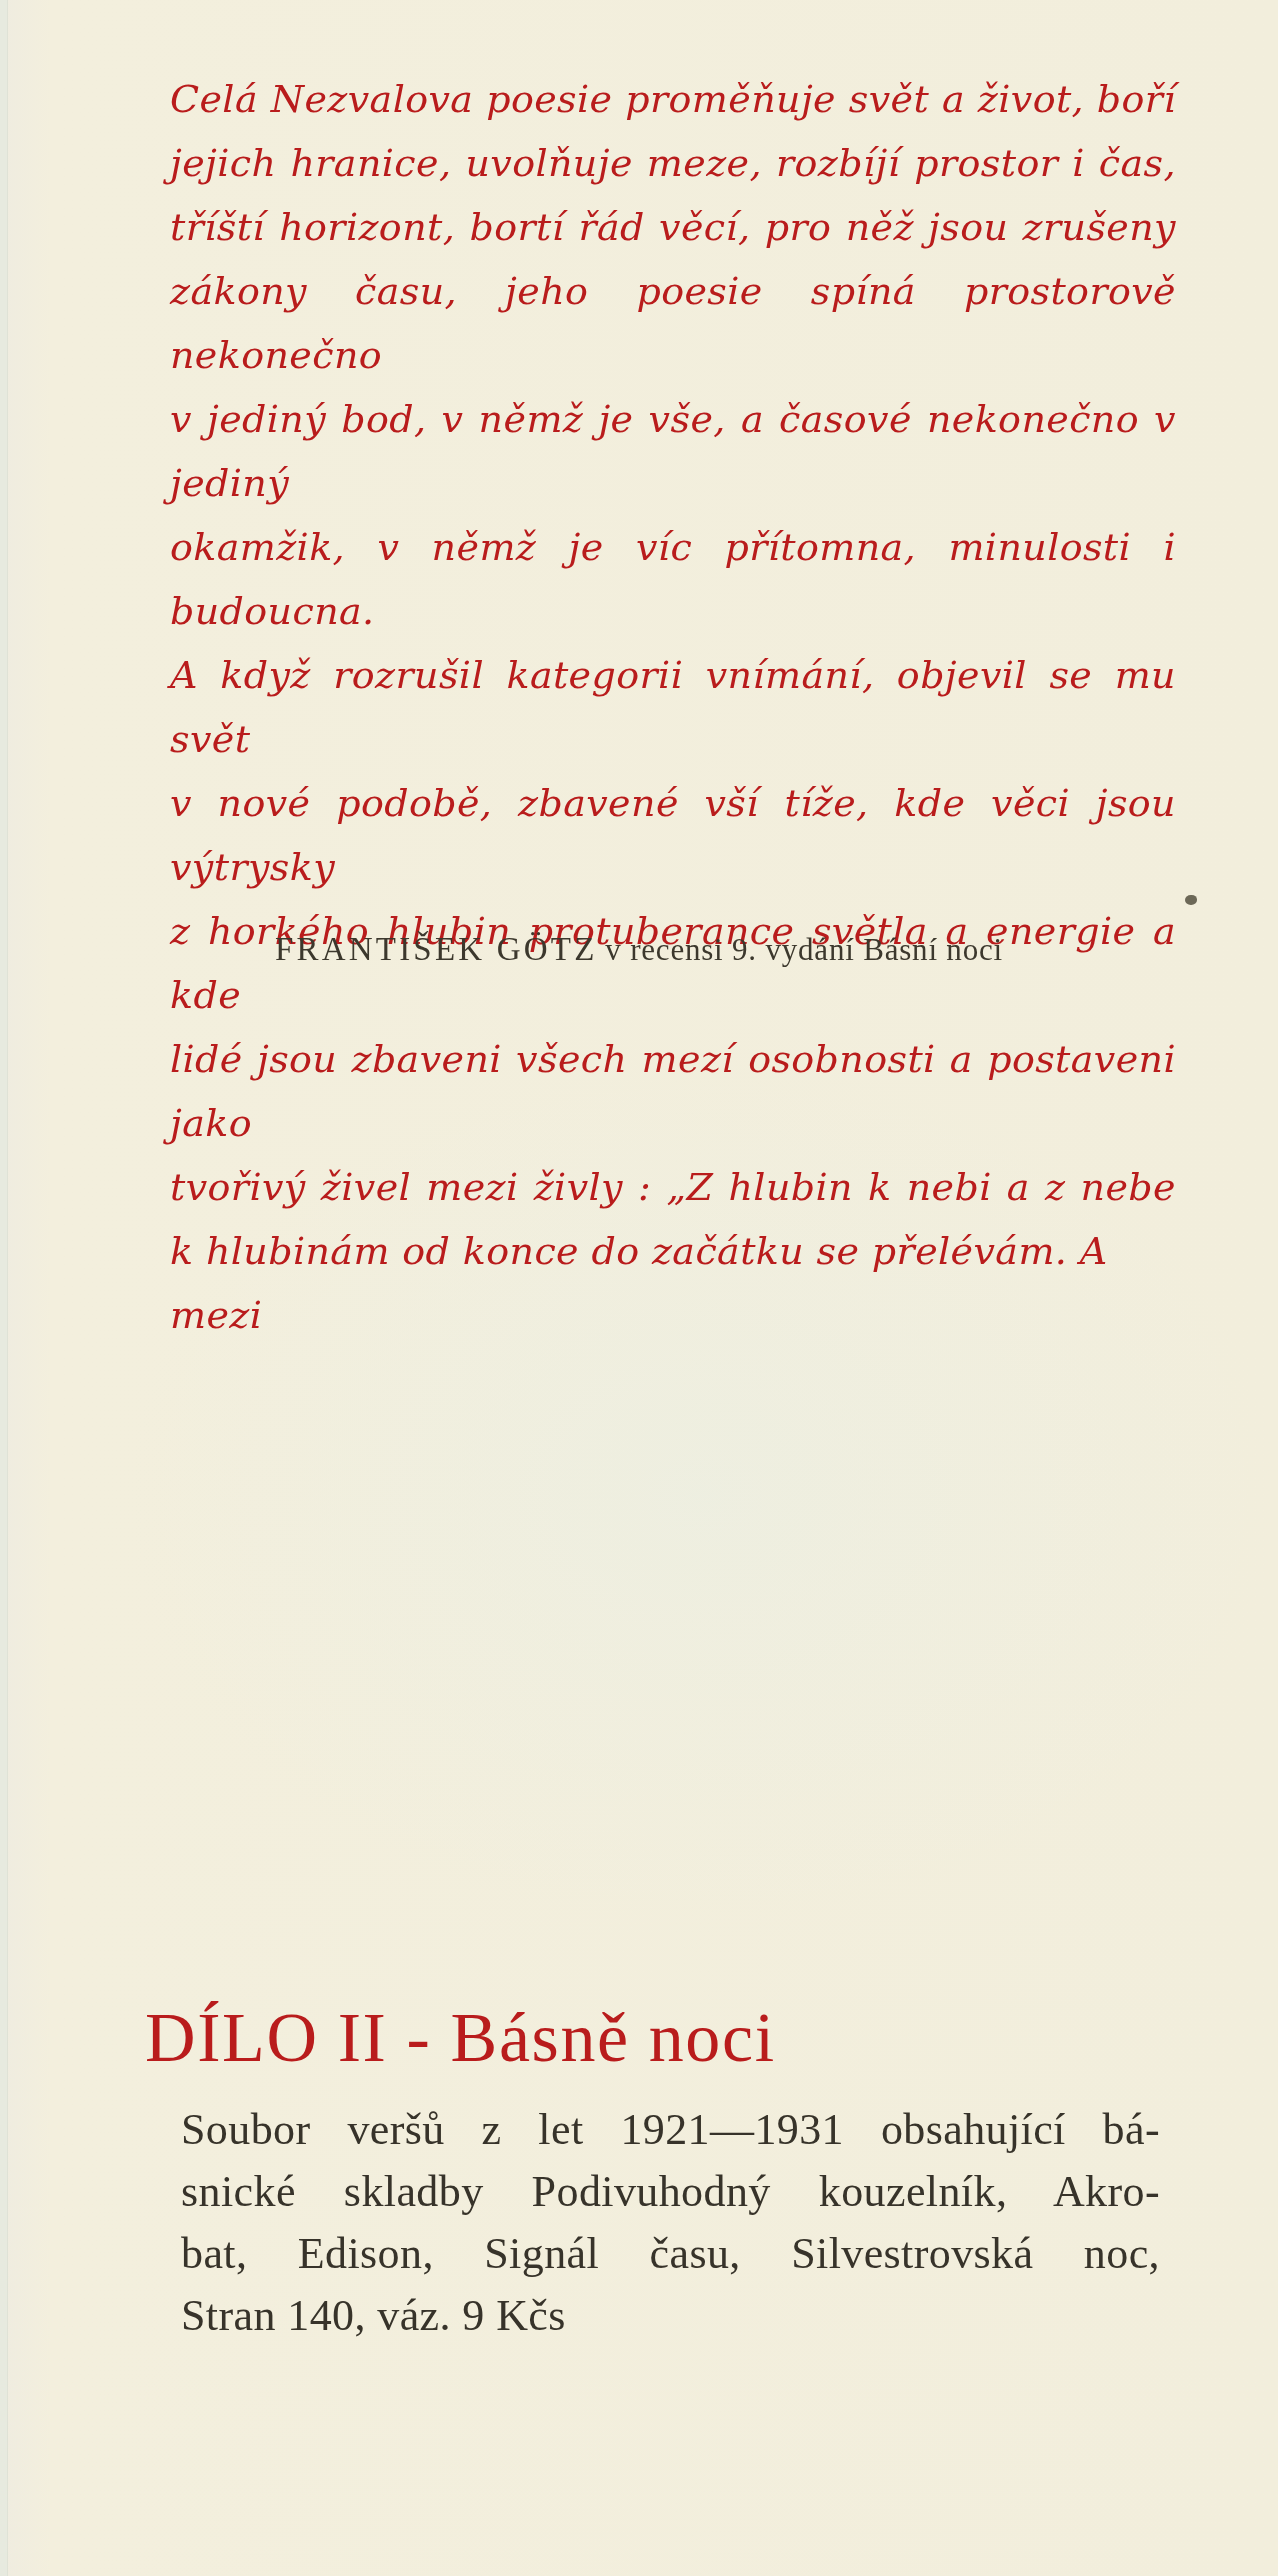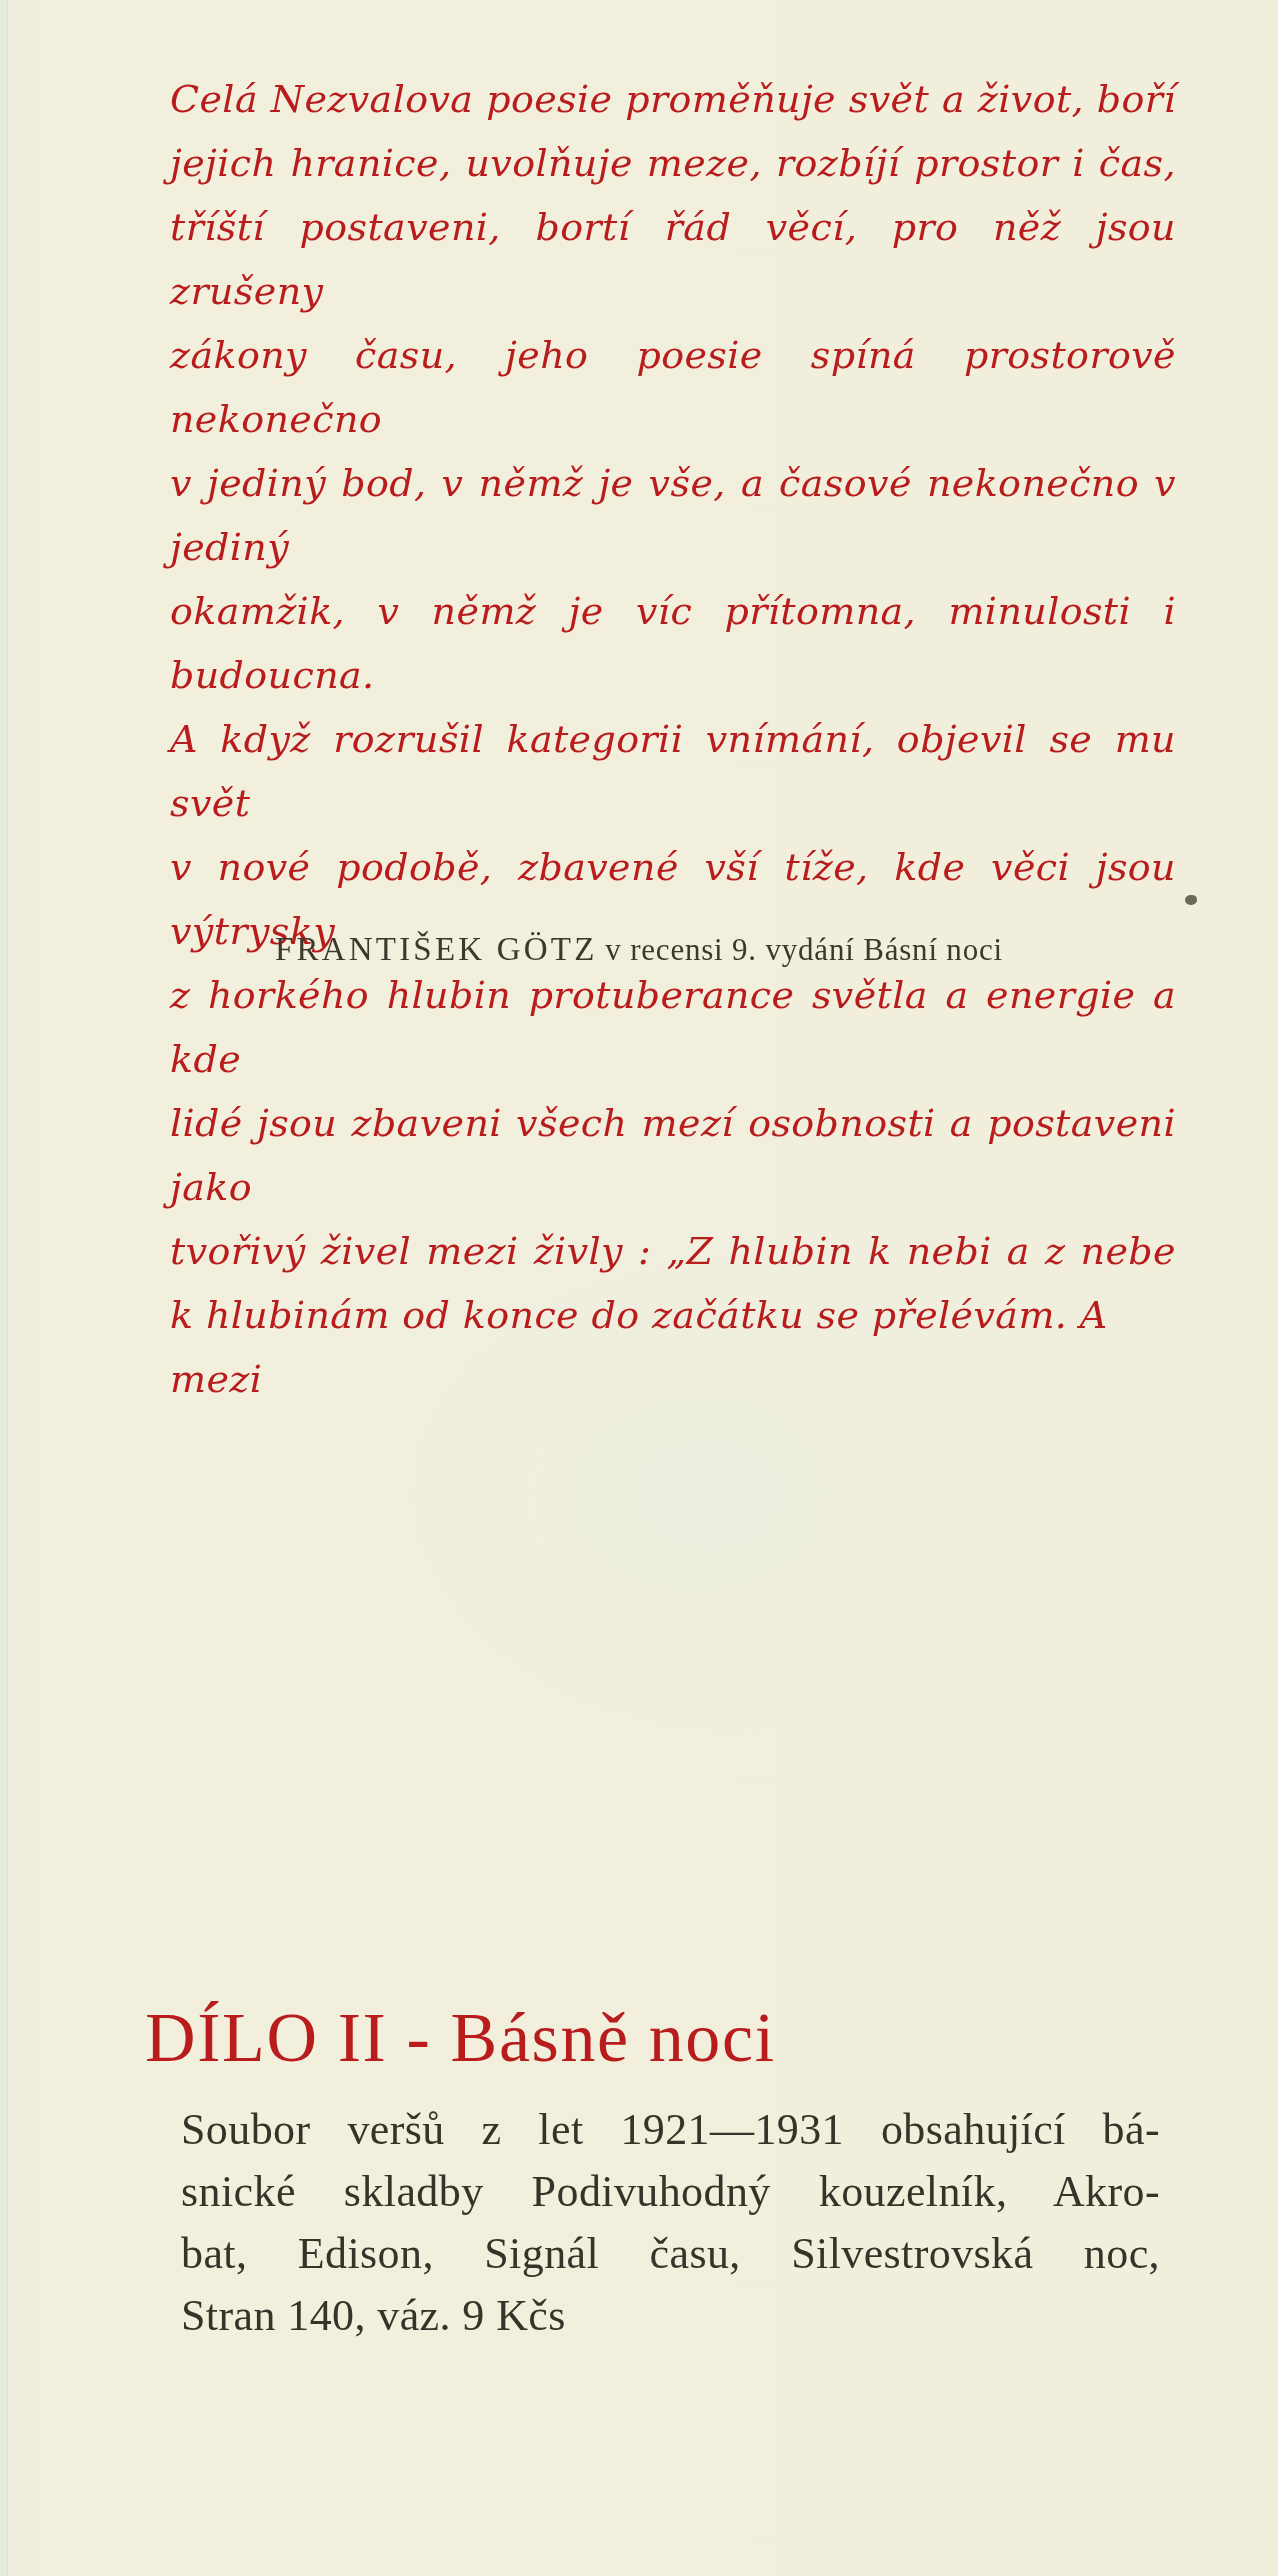--- a/index.html
+++ b/index.html
@@ -123,21 +123,21 @@
 </head>
 <body>
 
 <div class="paper"></div>
 <div class="edge-strip"></div>
 
 <div class="quote">
 
 <div class="line">Celá Nezvalova poesie proměňuje svět a život, boří</div>
     <div class="line">jejich hranice, uvolňuje meze, rozbíjí prostor i čas,</div>
-    <div class="line">tříští postaveni, bortí řád věcí, pro něž jsou zrušeny</div>
+    <div class="line">tříští horizont, bortí řád věcí, pro něž jsou zrušeny</div>
     <div class="line">zákony času, jeho poesie spíná prostorově nekonečno</div>
     <div class="line">v jediný bod, v němž je vše, a časové nekonečno v jediný</div>
     <div class="line">okamžik, v němž je víc přítomna, minulosti i budoucna.</div>
     <div class="line">A když rozrušil kategorii vnímání, objevil se mu svět</div>
     <div class="line">v nové podobě, zbavené vší tíže, kde věci jsou výtrysky</div>
     <div class="line">z horkého hlubin protuberance světla a energie a kde</div>
     <div class="line">lidé jsou zbaveni všech mezí osobnosti a postaveni jako</div>
     <div class="line">tvořivý živel mezi živly : „Z hlubin k nebi a z nebe</div>
     <div class="line">k hlubinám od konce do začátku se přelévám. A mezi</div>
   </div>

